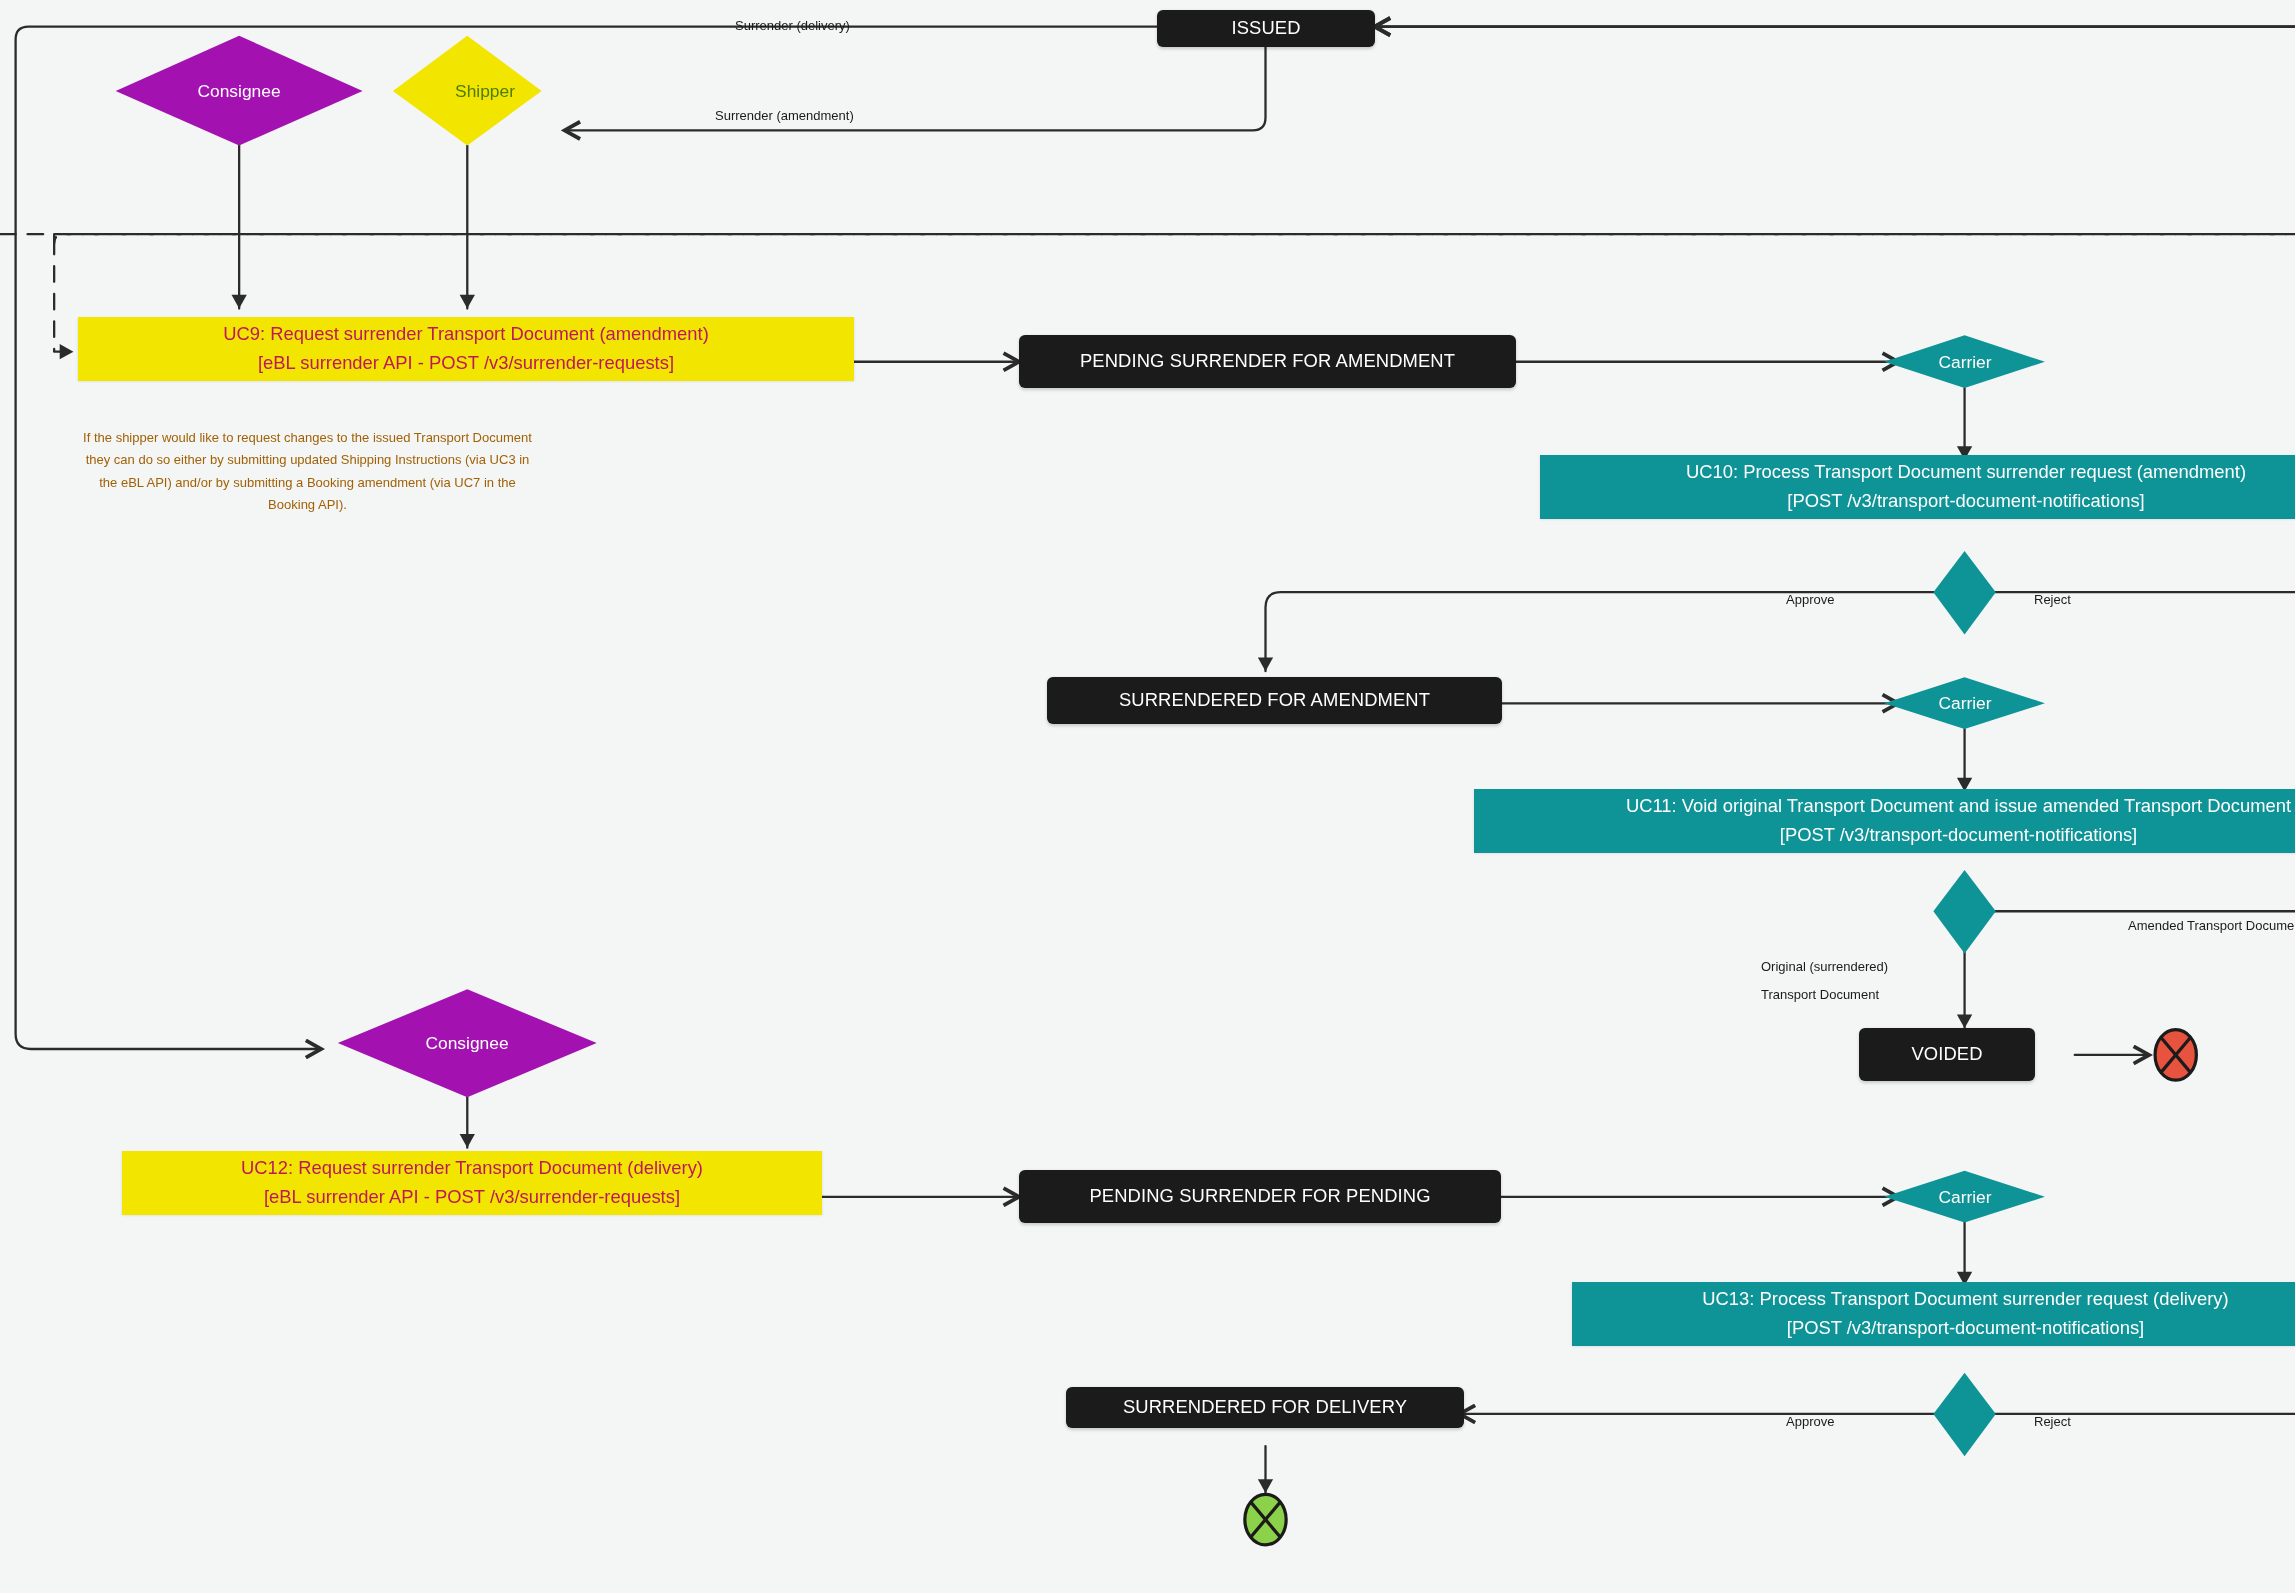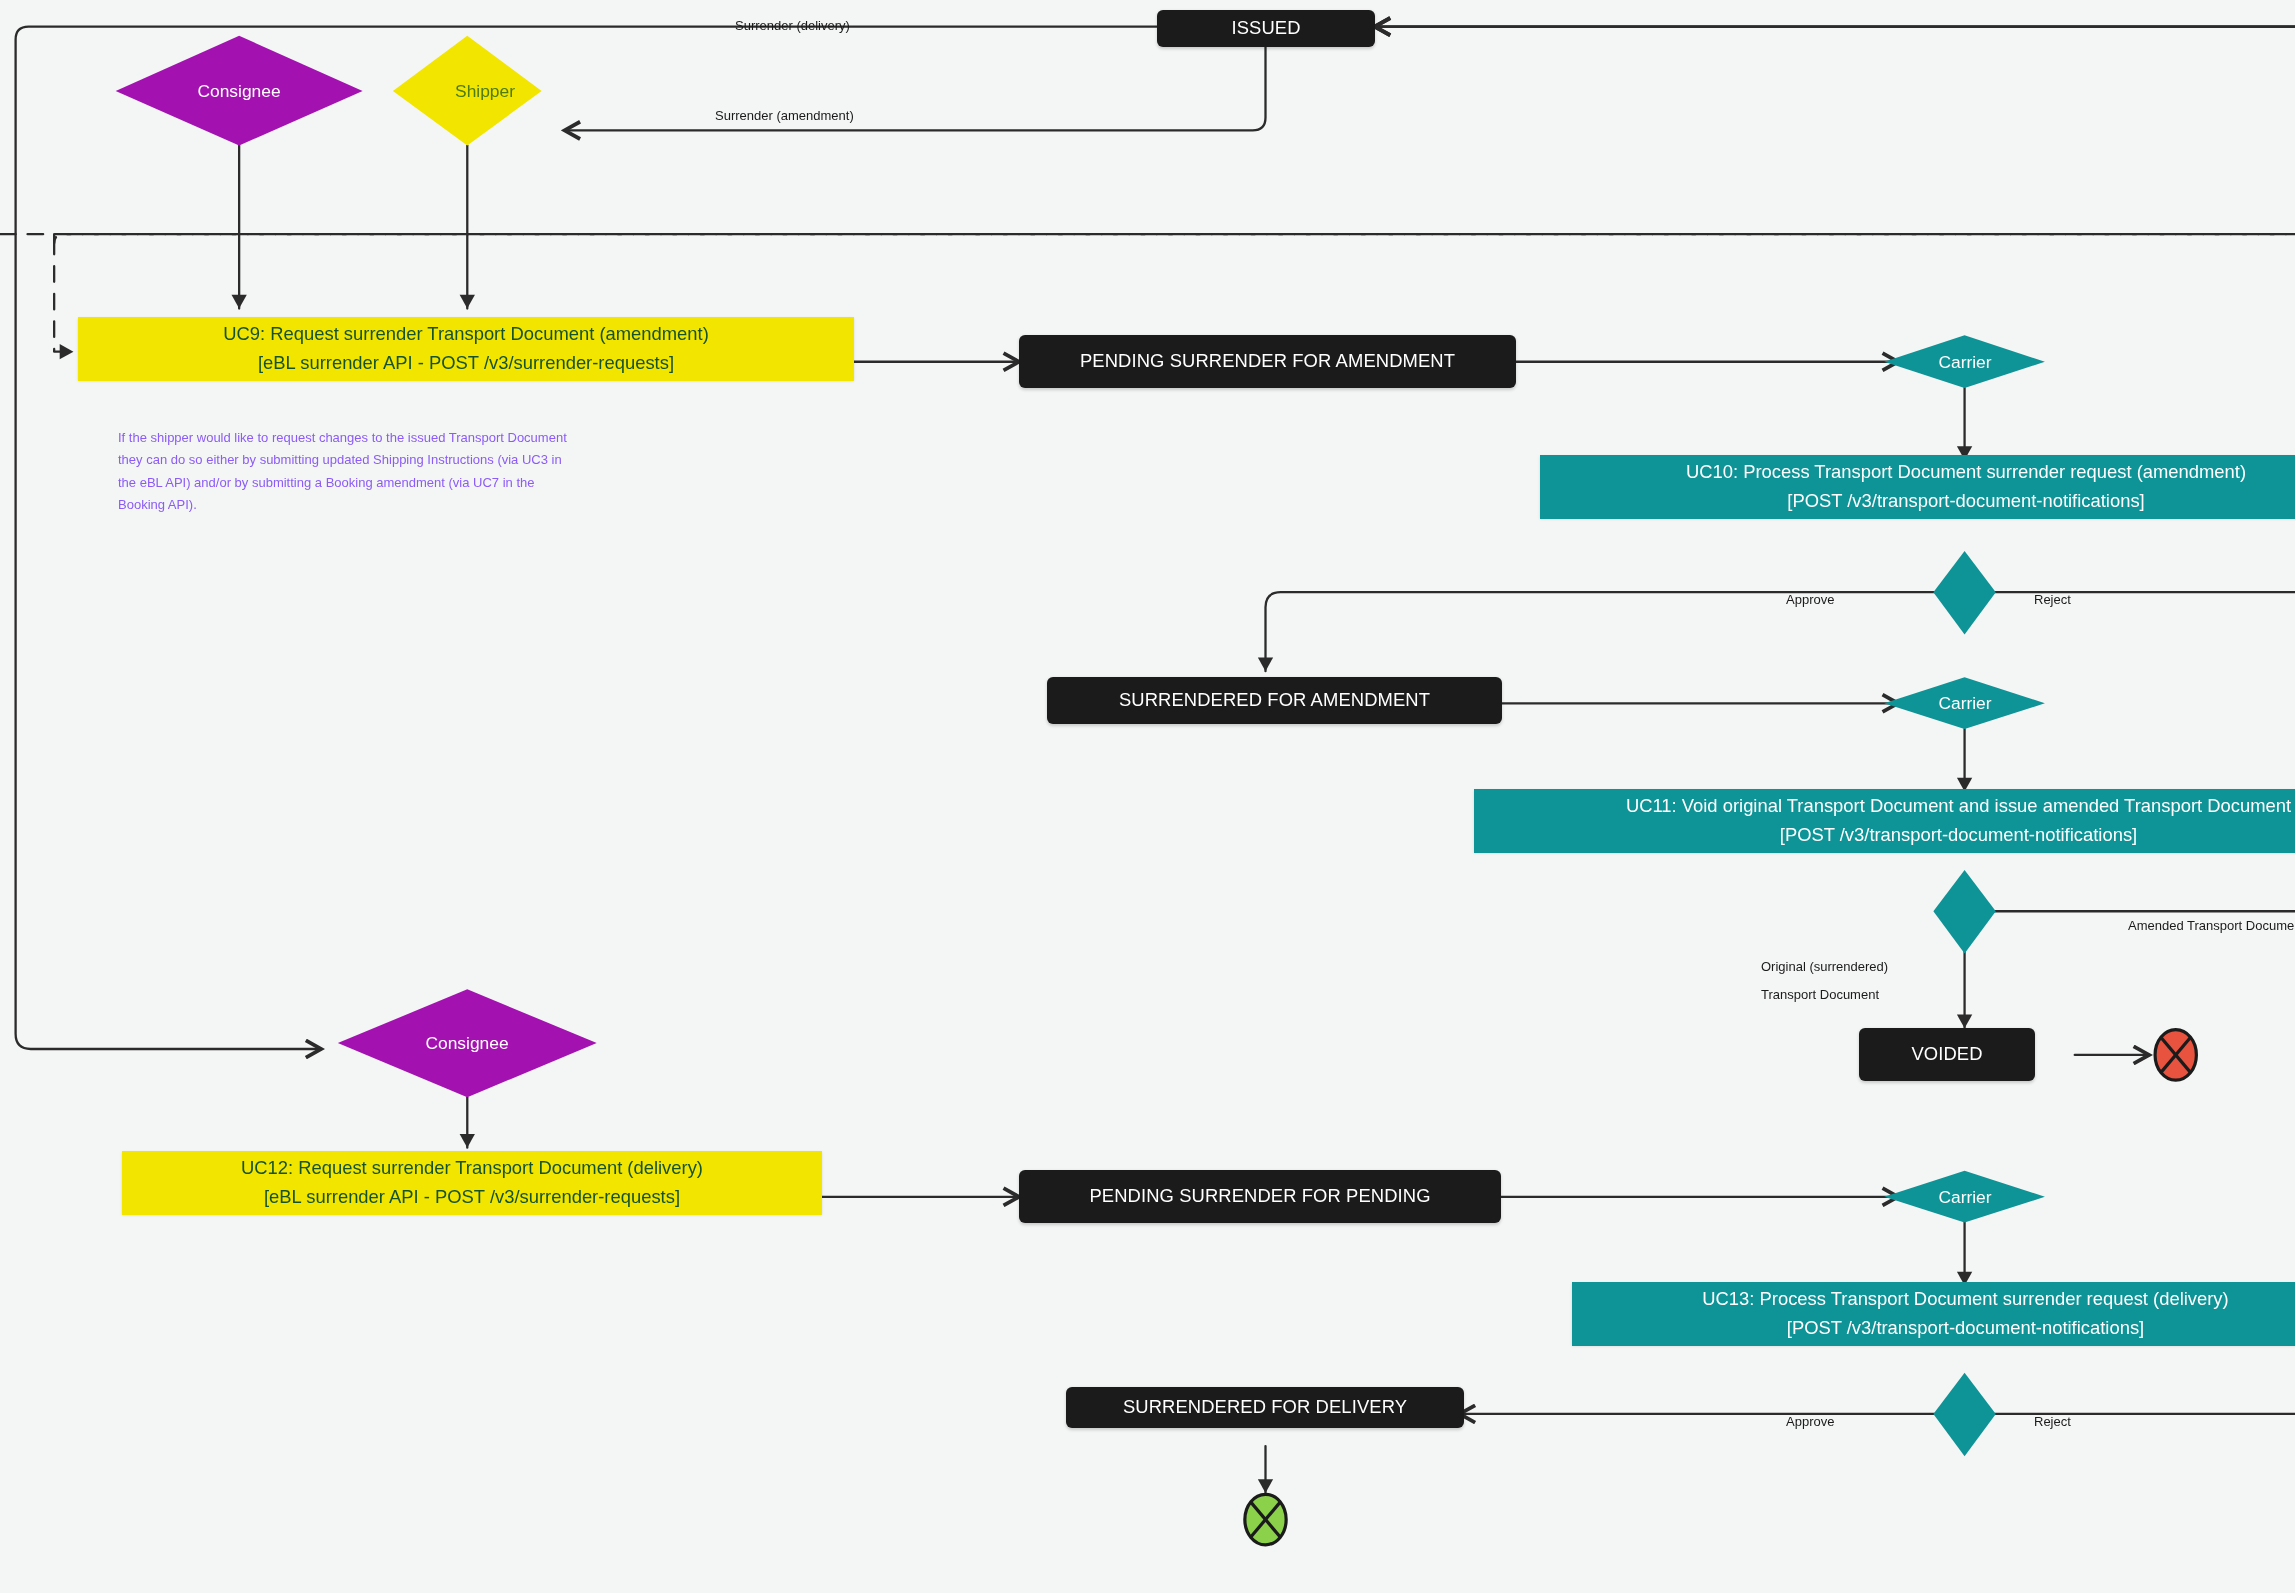--- a/index.html
+++ b/index.html
@@ -19,37 +19,36 @@
   .state{
     background:#1b1b1b;color:#ffffff;border-radius:6px;
     font-size:18.4px;letter-spacing:0.1px;line-height:1.1;
     box-shadow:0 1.8px 3.2px rgba(0,0,0,.18);
   }
 
   .usecase{
     font-size:18.4px;line-height:1.55;padding:8.3px 12px;
     box-shadow:0 1.4px 2.8px rgba(0,0,0,.12);
   }
-  .uc-yellow{background:#f2e500;color:#14532d;}
+  .uc-yellow{background:#f2e500;color:#be185d;}
   .uc-teal{background:#0e9397;color:#ffffff;}
   .usecase .l1{display:block;}
   .usecase .l2{display:block;}
 
   .actor{
     width:96px;height:51px;
     display:flex;align-items:center;justify-content:center;
     font-size:17.4px;color:#ffffff;
   }
   .actor-wrap{position:absolute;}
   .actor-label{position:relative;z-index:2;pointer-events:none;}
 
   .note{
-    position:absolute;font-size:13px;color:#8b5cf6;line-height:1.72;text-align:left;
+    position:absolute;font-size:13px;color:#a16207;line-height:1.72;text-align:center;
     width:459px;
-    margin-left:40px;
   }
 
   .edgelabel{
     position:absolute;font-size:13px;color:#1b1b1b;line-height:1.5;
     white-space:nowrap;
   }
 </style>
 </head>
 <body>
 

